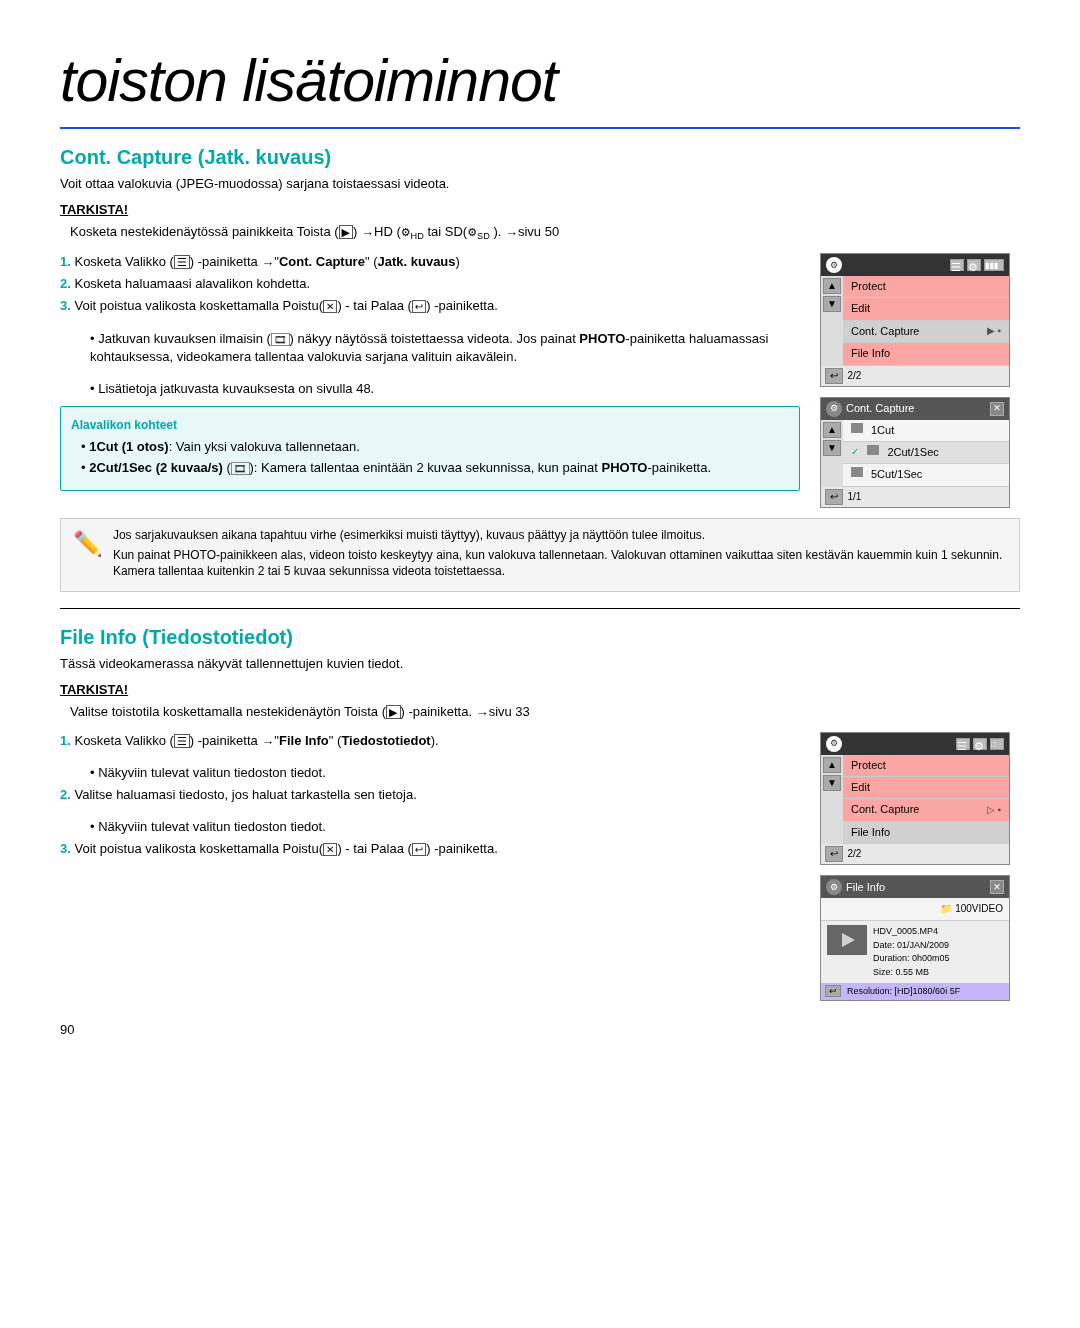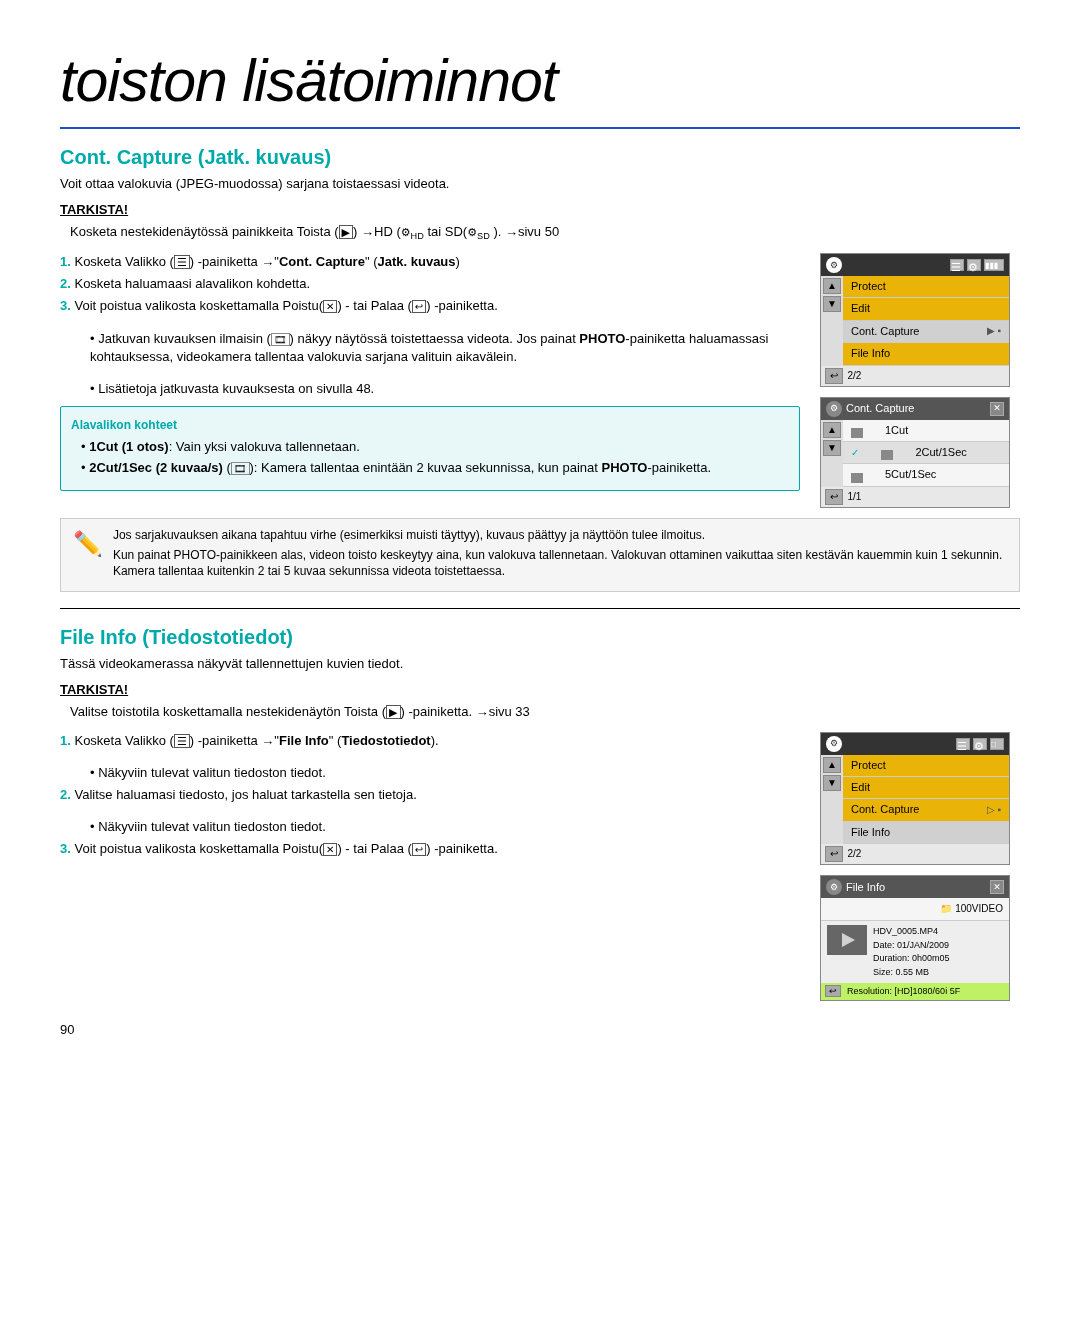--- a/index.html
+++ b/index.html
@@ -186,21 +186,21 @@
       height: 16px;
       background: #aaa;
       border: 1px solid #888;
       display: flex;
       align-items: center;
       justify-content: center;
       font-size: 9px;
     }
 
     .ui-menu-row {
-      background: #eab308;
+      background: #fca5a5;
       padding: 3px 8px;
       border-bottom: 1px solid #ccc;
       font-size: 11px;
       display: flex;
       align-items: center;
       justify-content: space-between;
     }
 
     .ui-menu-row.selected {
       background: #d0d0d0;
@@ -250,22 +250,22 @@
       justify-content: center;
       font-size: 9px;
     }
 
     .ui-submenu-row {
       padding: 3px 8px;
       border-bottom: 1px solid #ccc;
       background: #f5f5f5;
       font-size: 11px;
       display: flex;
-      align-items: flex-end;
-      gap: 22px;
+      align-items: flex-start;
+      gap: 8px;
     }
 
     .ui-submenu-row.active {
       background: #e0e0e0;
     }
 
     .ui-check {
       color: #00aaaa;
       font-size: 10px;
     }
@@ -536,21 +536,21 @@
               <span>Date</span><span>: 01/JAN/2009</span>
             </div>
             <div>
               <span>Duration</span><span>: 0h00m05</span>
             </div>
             <div>
               <span>Size</span><span>: 0.55 MB</span>
             </div>
           </div>
         </div>
-        <div style="padding:2px 4px;background:#bef264;font-size:9px;">
+        <div style="padding:2px 4px;background:#c4b5fd;font-size:9px;">
           <span style="border:1px solid #888;background:#aaa;padding:0 3px;margin-right:4px;font-size:9px;">↩</span>
           <span>Resolution</span><span>: [HD]1080/60i 5F</span>
         </div>
       </div>
     </div>
   </div>
 </div>
 
 <div class="page-num">90</div>
 

